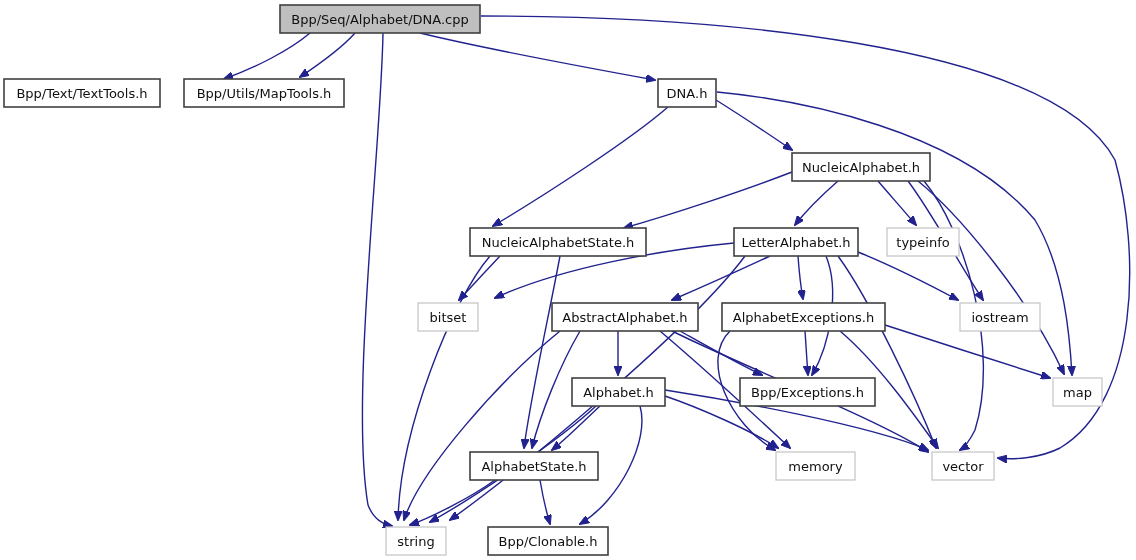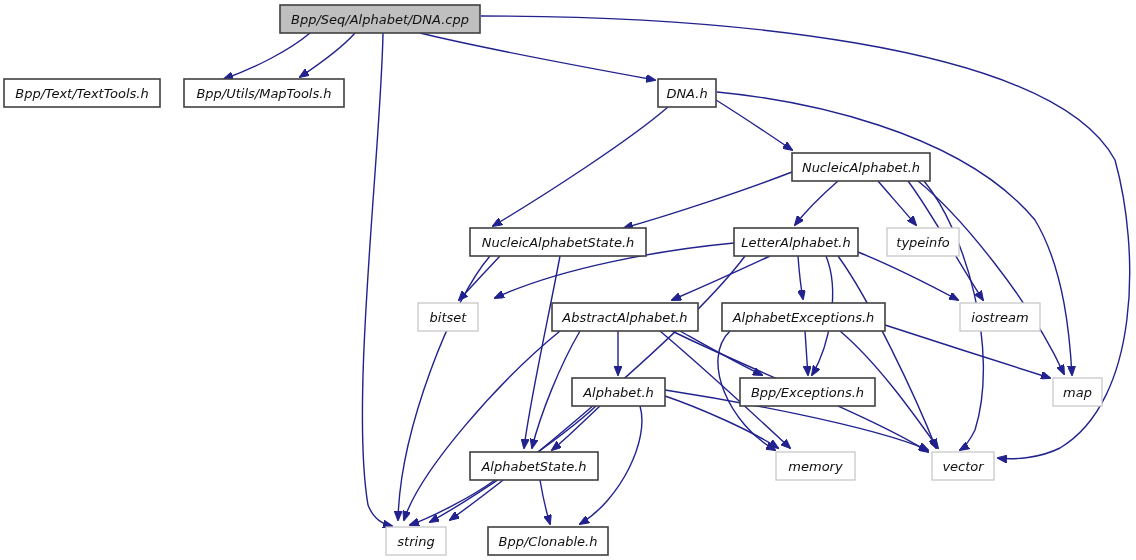--- a/index.html
+++ b/index.html
@@ -11,21 +11,20 @@
   body {
     width: 1136px;
     height: 560px;
     font-family: "DejaVu Sans", sans-serif;
     overflow: hidden;
   }
   #graph-root {
     position: relative;
     width: 1136px;
     height: 424px;
-    font-style: italic;
   }
   svg.graph-canvas {
     display: block;
     width: 1136px;
     height: 560px;
   }
   .edge-path {
     fill: none;
     stroke: #22228f;
     stroke-width: 1.4px;

